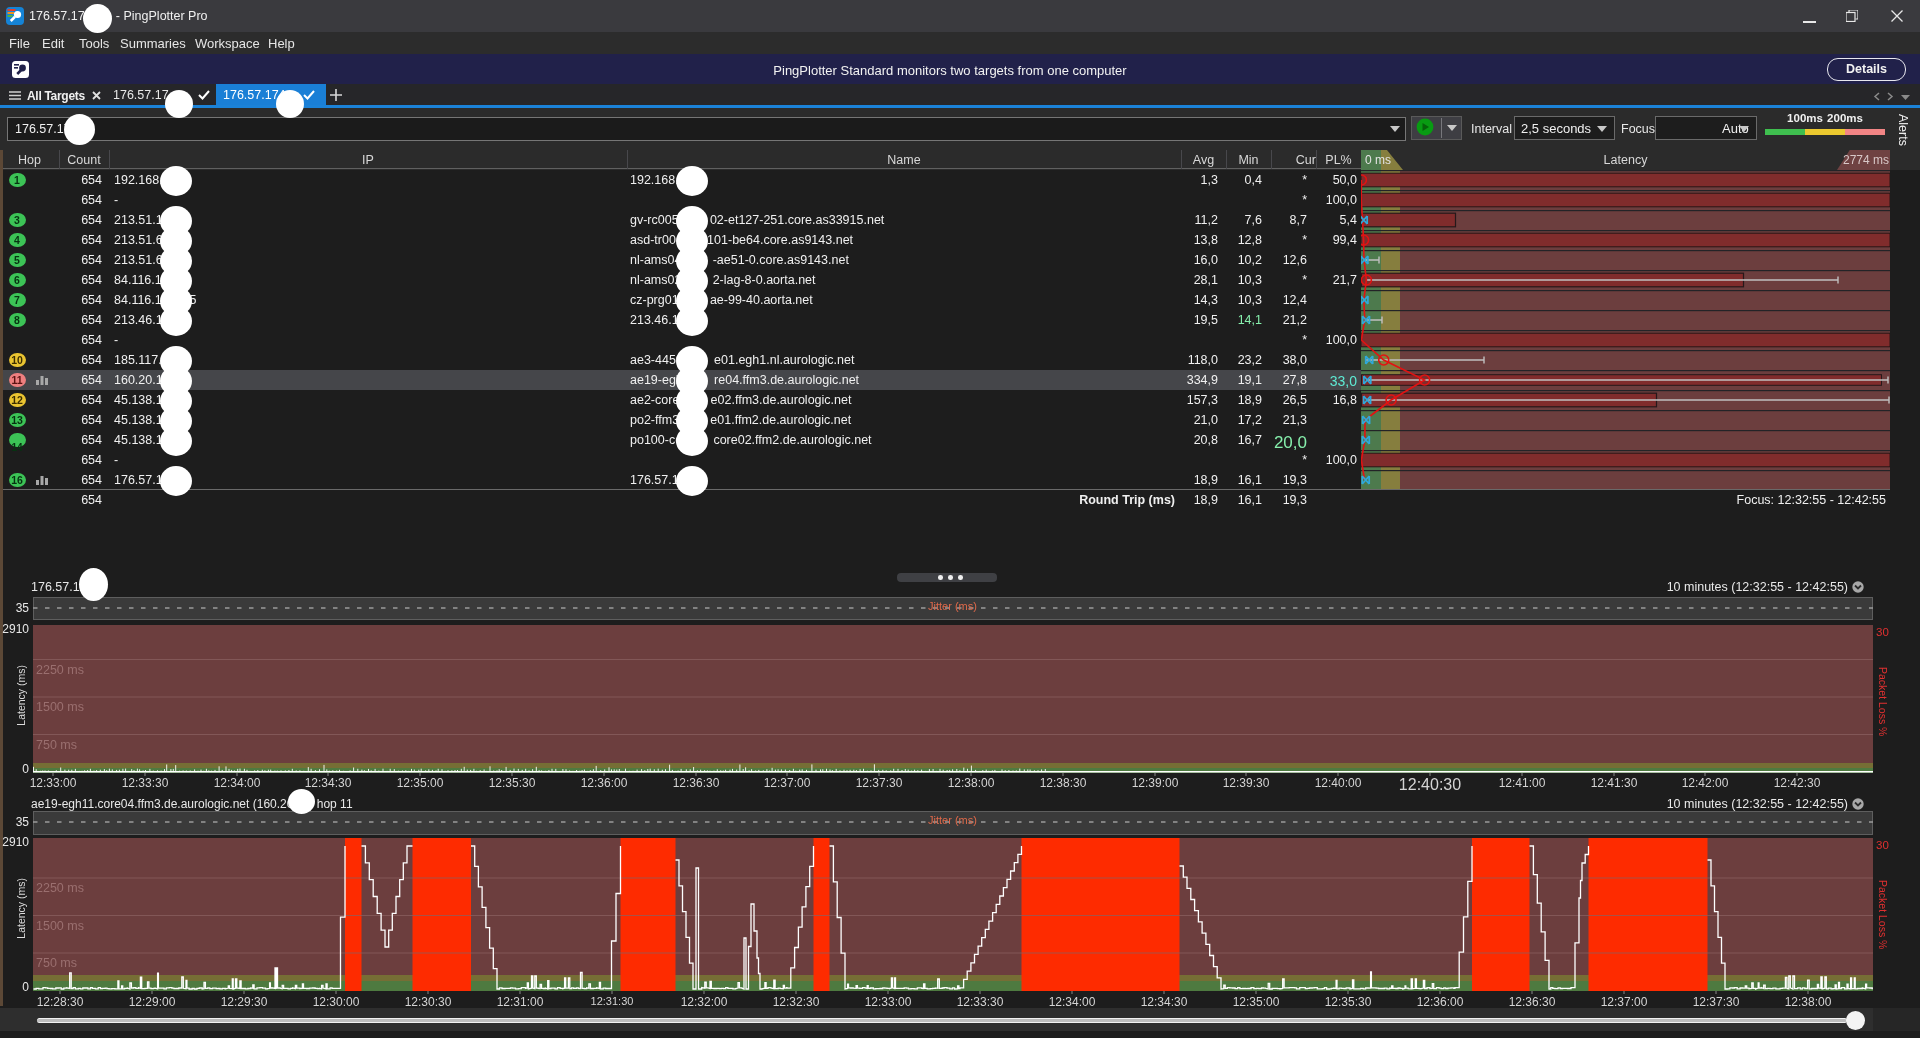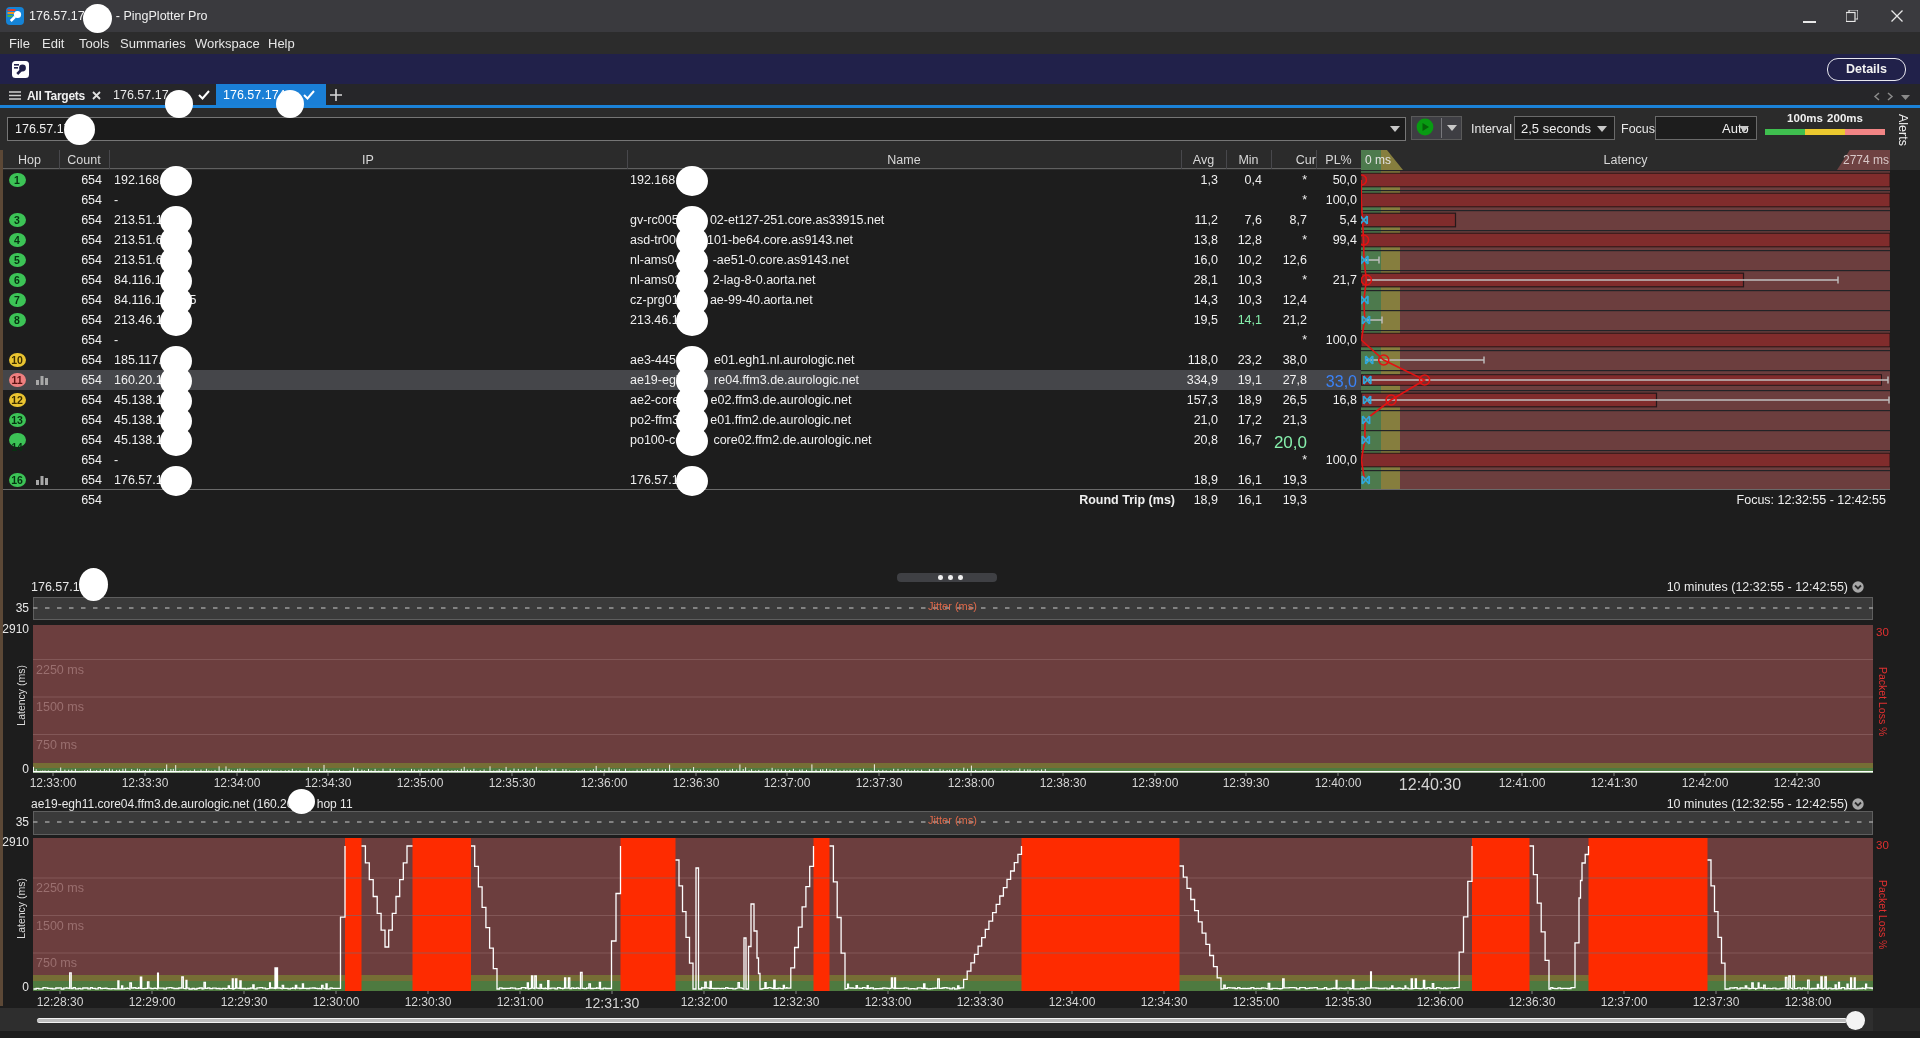--- a/index.html
+++ b/index.html
@@ -36,20 +36,21 @@
     <div class="txt" style="left:195px;top:36px;font-size:13px;color:#e6e6e6">Workspace</div>
     <div class="txt" style="left:268px;top:36px;font-size:13px;color:#e6e6e6">Help</div>
     <div class="ab" style="left:0;top:54px;width:1920px;height:30px;background:#21214a"></div>
 <svg class="ab" style="left:12px;top:61px" width="17" height="17" viewBox="0 0 17 17">
  <rect x="0" y="0" width="17" height="17" rx="3.5" fill="#fff"></rect>
  <circle cx="10.5" cy="7" r="3.4" fill="#21214a"></circle>
  <rect x="2" y="3" width="5" height="1.6" fill="#21214a"></rect>
  <rect x="2" y="6" width="4" height="1.6" fill="#21214a"></rect>
  <rect x="4.5" y="9.5" width="6" height="2.6" fill="#21214a" transform="rotate(-45 7.5 11)"></rect>
 </svg>
+<div class="txt" style="left:0;top:63px;width:1900px;text-align:center;font-size:13px;color:#f2f2f2">PingPlotter Standard monitors two targets from one computer</div>
 <div class="ab" style="left:1827px;top:58px;width:79px;height:23px;border:1.6px solid #e8e8ef;border-radius:11px"></div>
 <div class="txt" style="left:1827px;top:62px;width:79px;text-align:center;font-size:12.5px;font-weight:bold;color:#f2f2f2">Details</div>
 <div class="ab" style="left:0;top:84px;width:1920px;height:21px;background:#262629"></div>
 <div class="ab" style="left:0;top:105px;width:1920px;height:3px;background:#1b82d8"></div>
 <svg class="ab" style="left:9px;top:91px" width="12" height="9" viewBox="0 0 12 9">
       <path d="M0 1h12M0 4.5h12M0 8h12" stroke="#cfcfcf" stroke-width="1.4"></path>
     </svg>
 <div class="txt" style="left:27px;top:89px;font-size:12px;font-weight:bold;color:#f0f0f0;letter-spacing:-0.3px">All Targets</div>
 <svg class="ab" style="left:92px;top:91px" width="9" height="9" viewBox="0 0 9 9">
       <path d="M1 1 L8 8 M8 1 L1 8" stroke="#e0e0e0" stroke-width="1.8"></path>
@@ -233,21 +234,21 @@
       <rect x="0" y="4" width="3" height="5" fill="#a8a8a8"></rect>
       <rect x="4.5" y="0" width="3" height="9" fill="#a8a8a8"></rect>
       <rect x="9" y="2" width="3" height="7" fill="#a8a8a8"></rect>
     </svg>
     <div class="txt r" style="left:40px;top:373px;width:62px;font-size:12.5px;color:#f0f0f0">654</div>
     <div class="txt" style="left:114px;top:373px;font-size:12.5px;color:#f0f0f0">160.20.144</div>
     <div class="txt" style="left:630px;top:373px;font-size:12.5px;color:#f0f0f0">ae19-egh&nbsp;&nbsp;&nbsp;&nbsp;&nbsp;&nbsp;&nbsp;&nbsp;&nbsp;re04.ffm3.de.aurologic.net</div>
     <div class="txt r" style="left:1148px;top:373px;width:70px;font-size:12.5px;color:#f0f0f0">334,9</div>
     <div class="txt r" style="left:1192px;top:373px;width:70px;font-size:12.5px;color:#f0f0f0">19,1</div>
     <div class="txt r" style="left:1237px;top:373px;width:70px;font-size:12.5px;color:#f0f0f0">27,8</div>
-    <div class="txt r" style="left:1287px;top:373px;width:70px;font-size:16px;color:#3b82f6">33,0</div>
+    <div class="txt r" style="left:1287px;top:373px;width:70px;font-size:14px;color:#5eead4">33,0</div>
     <div class="blob" style="left:160px;top:366px;width:32px;height:30px"></div>
     <div class="blob" style="left:676px;top:366px;width:32px;height:30px"></div>
     <div class="ab" style="left:8.5px;top:392.8px;width:17px;height:14.6px;border-radius:50%;background:#eac431"></div>
     <div class="txt" style="left:8.5px;top:394px;width:17px;text-align:center;font-size:10.5px;font-weight:bold;color:#3c2e00">12</div>
     <div class="txt r" style="left:40px;top:393px;width:62px;font-size:12.5px;color:#f0f0f0">654</div>
     <div class="txt" style="left:114px;top:393px;font-size:12.5px;color:#f0f0f0">45.138.175</div>
     <div class="txt" style="left:630px;top:393px;font-size:12.5px;color:#f0f0f0">ae2-core&nbsp;&nbsp;&nbsp;&nbsp;&nbsp;&nbsp;&nbsp;&nbsp;&nbsp;e02.ffm3.de.aurologic.net</div>
     <div class="txt r" style="left:1148px;top:393px;width:70px;font-size:12.5px;color:#f0f0f0">157,3</div>
     <div class="txt r" style="left:1192px;top:393px;width:70px;font-size:12.5px;color:#f0f0f0">18,9</div>
     <div class="txt r" style="left:1237px;top:393px;width:70px;font-size:12.5px;color:#f0f0f0">26,5</div>
@@ -496,21 +497,21 @@
       <line x1="1624" y1="0" x2="1624" y2="3" stroke="#888" stroke-width="1"></line>
       <line x1="1716" y1="0" x2="1716" y2="3" stroke="#888" stroke-width="1"></line>
       <line x1="1808" y1="0" x2="1808" y2="3" stroke="#888" stroke-width="1"></line>
     </svg>
     <div class="txt" style="left:25px;top:995px;width:70px;text-align:center;font-size:12px;color:#d4d4d4">12:28:30</div>
     <div class="txt" style="left:117px;top:995px;width:70px;text-align:center;font-size:12px;color:#d4d4d4">12:29:00</div>
     <div class="txt" style="left:209px;top:995px;width:70px;text-align:center;font-size:12px;color:#d4d4d4">12:29:30</div>
     <div class="txt" style="left:301px;top:995px;width:70px;text-align:center;font-size:12px;color:#d4d4d4">12:30:00</div>
     <div class="txt" style="left:393px;top:995px;width:70px;text-align:center;font-size:12px;color:#d4d4d4">12:30:30</div>
     <div class="txt" style="left:485px;top:995px;width:70px;text-align:center;font-size:12px;color:#d4d4d4">12:31:00</div>
-    <div class="txt" style="left:577px;top:995px;width:70px;text-align:center;font-size:14px;color:#d4d4d4">12:31:30</div>
+    <div class="txt" style="left:577px;top:995px;width:70px;text-align:center;font-size:11px;color:#d4d4d4">12:31:30</div>
     <div class="txt" style="left:669px;top:995px;width:70px;text-align:center;font-size:12px;color:#d4d4d4">12:32:00</div>
     <div class="txt" style="left:761px;top:995px;width:70px;text-align:center;font-size:12px;color:#d4d4d4">12:32:30</div>
     <div class="txt" style="left:853px;top:995px;width:70px;text-align:center;font-size:12px;color:#d4d4d4">12:33:00</div>
     <div class="txt" style="left:945px;top:995px;width:70px;text-align:center;font-size:12px;color:#d4d4d4">12:33:30</div>
     <div class="txt" style="left:1037px;top:995px;width:70px;text-align:center;font-size:12px;color:#d4d4d4">12:34:00</div>
     <div class="txt" style="left:1129px;top:995px;width:70px;text-align:center;font-size:12px;color:#d4d4d4">12:34:30</div>
     <div class="txt" style="left:1221px;top:995px;width:70px;text-align:center;font-size:12px;color:#d4d4d4">12:35:00</div>
     <div class="txt" style="left:1313px;top:995px;width:70px;text-align:center;font-size:12px;color:#d4d4d4">12:35:30</div>
     <div class="txt" style="left:1405px;top:995px;width:70px;text-align:center;font-size:12px;color:#d4d4d4">12:36:00</div>
     <div class="txt" style="left:1497px;top:995px;width:70px;text-align:center;font-size:12px;color:#d4d4d4">12:36:30</div>

